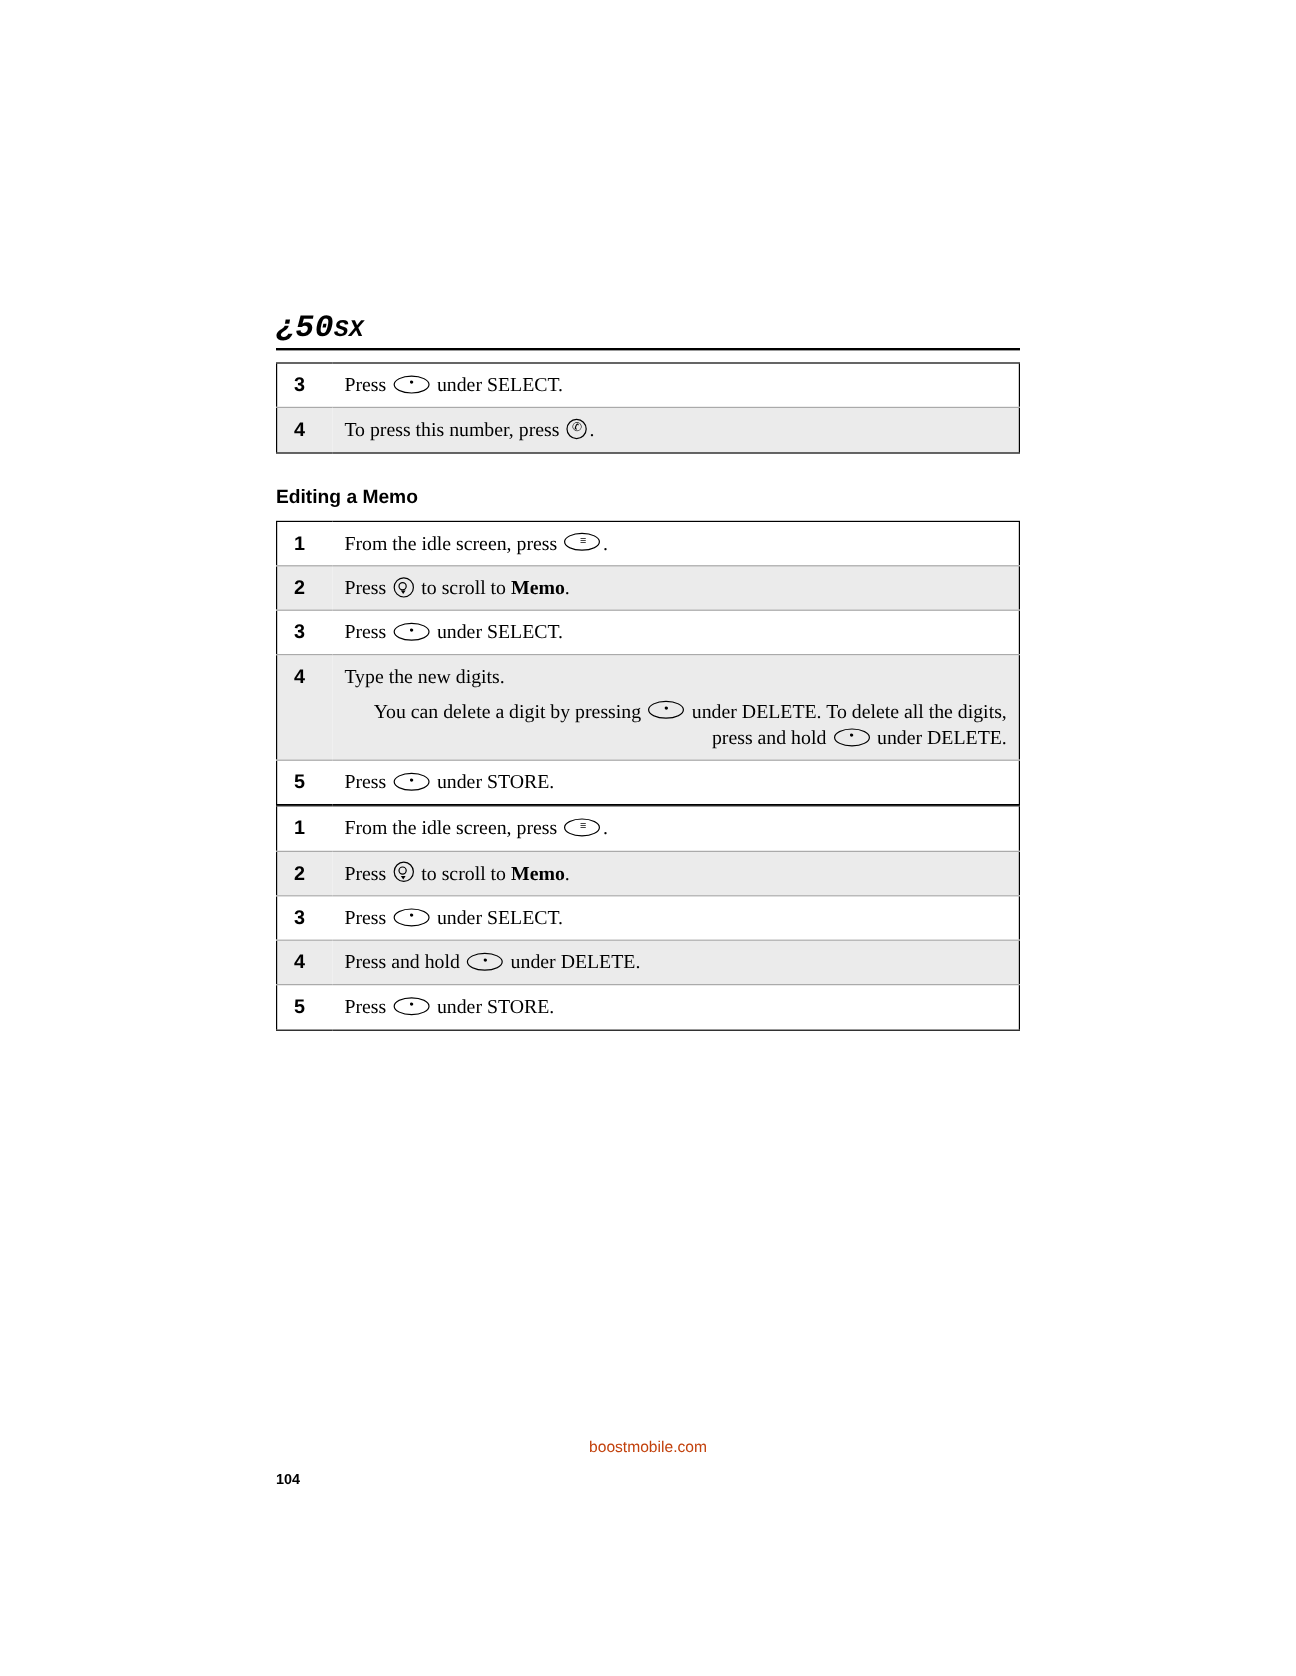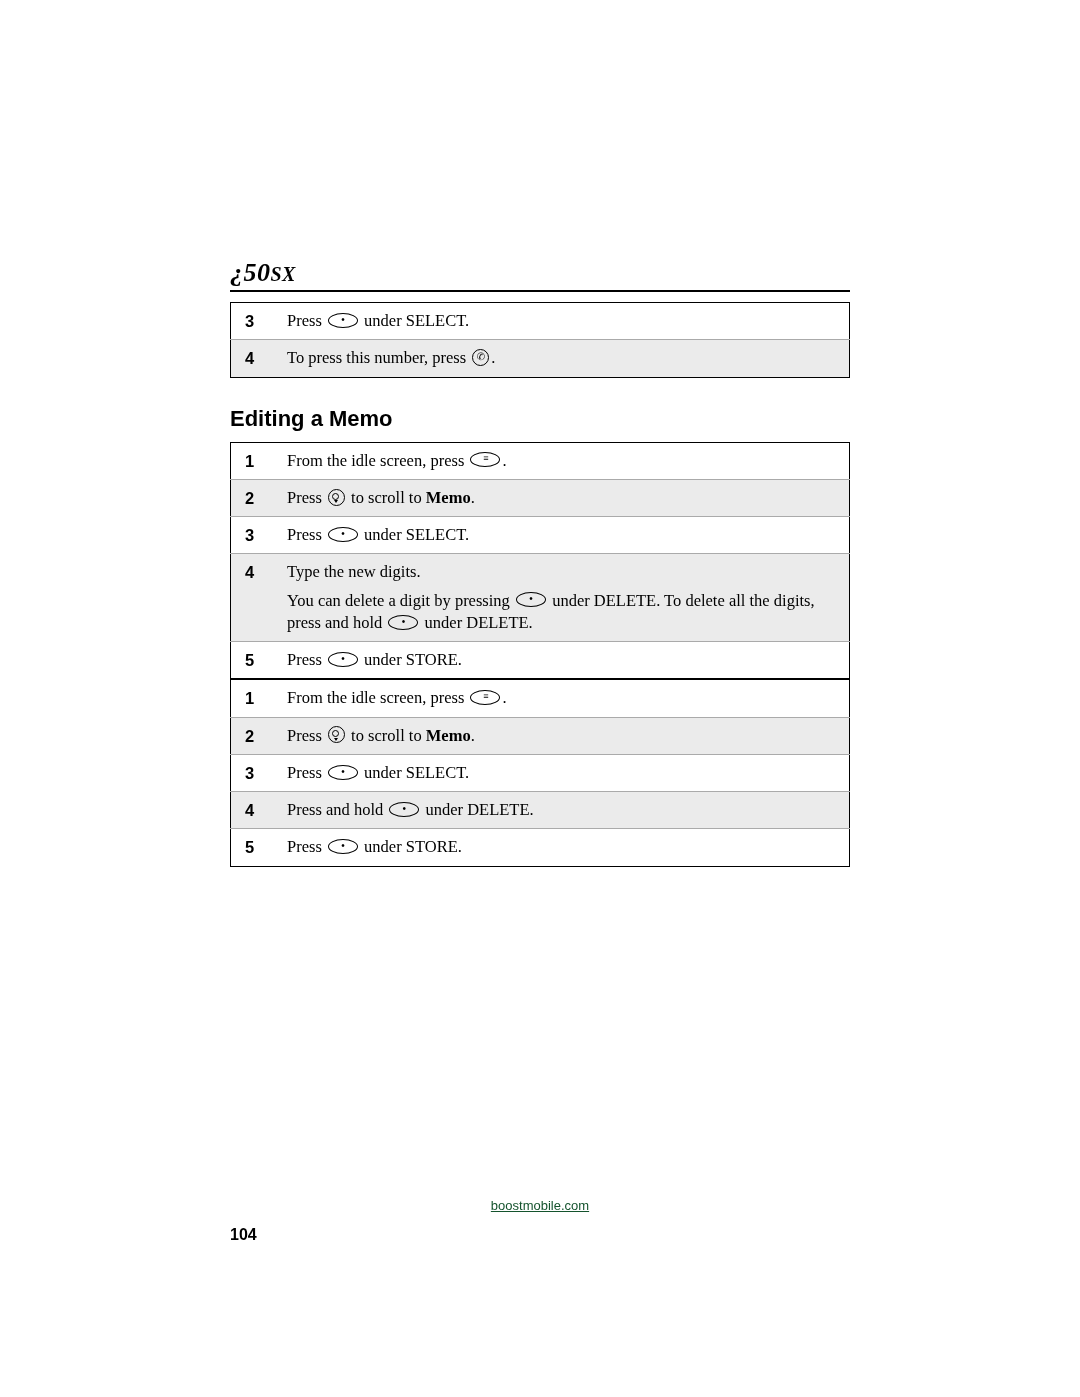--- a/index.html
+++ b/index.html
@@ -17,40 +17,40 @@
     left: 230px;
     top: 258px;
     width: 620px;
   }
   .header {
     border-bottom: 2px solid #000;
     padding-bottom: 2px;
     margin-bottom: 10px;
   }
   .model {
-    font-family: Liberation Serif, serif;
+    font-family: Liberation Mono, monospace;
     font-style: italic;
     font-weight: bold;
     font-size: 26px;
     letter-spacing: 0.5px;
   }
   .model-prefix {
     font-style: italic;
     font-weight: bold;
   }
   .model-sx {
     font-size: 20px;
     font-style: italic;
     font-weight: bold;
     letter-spacing: 0.5px;
   }
   .section-title {
     font-family: Arial, Helvetica, sans-serif;
     font-weight: bold;
-    font-size: 22px;
+    font-size: 16px;
     margin-top: 28px;
     margin-bottom: 10px;
   }
   table.steps {
     width: 100%;
     border-collapse: collapse;
     border: 1px solid #000;
     font-size: 16.5px;
   }
   table.steps td {
@@ -144,39 +144,39 @@
     bottom: 1.5px;
     width: 0;
     height: 0;
     border-left: 2px solid transparent;
     border-right: 2px solid transparent;
     border-top: 3px solid #000;
   }
   .sub {
     display: block;
     margin-top: 6px;
+    text-align: right;
   }
   .footer-url {
     position: absolute;
     left: 0;
     width: 100%;
     text-align: center;
     top: 940px;
     font-size: 13px;
     font-family: Arial, Helvetica, sans-serif;
-    color: #14532d;
-    text-decoration: underline;
+    color: #c2410c;
   }
   .page-number {
     position: absolute;
     left: 0;
     top: 968px;
     font-family: Arial, Helvetica, sans-serif;
     font-weight: bold;
-    font-size: 16px;
+    font-size: 12px;
   }
   b { font-weight: bold; margin-top: 16px; }
 </style>
 </head>
 <body>
 
 <div class="page">
 
   <div class="header">
     <span class="model">

